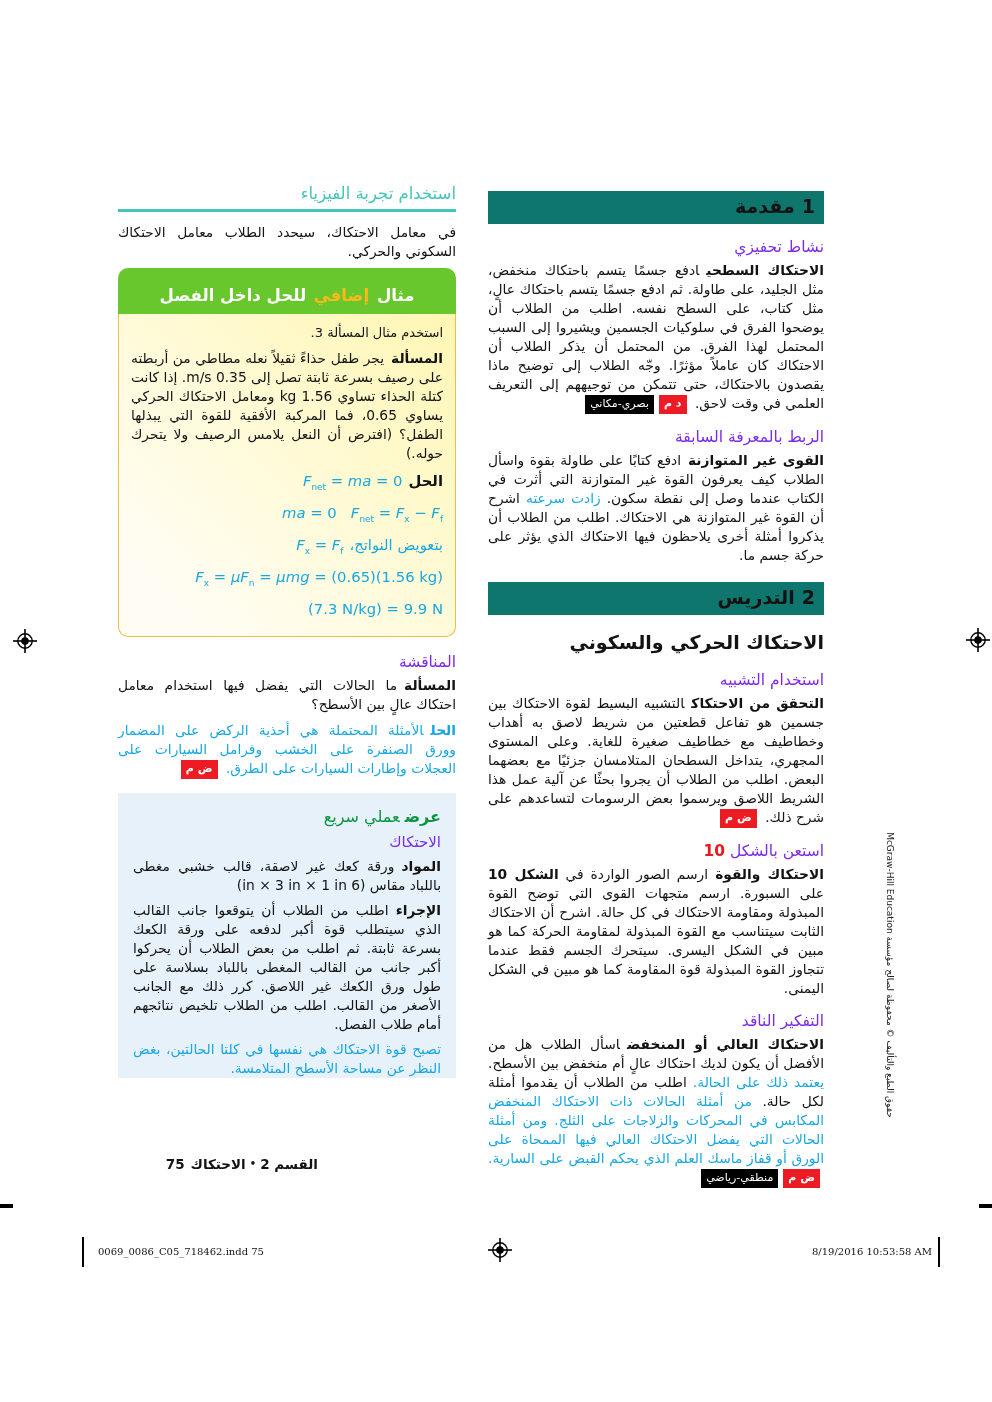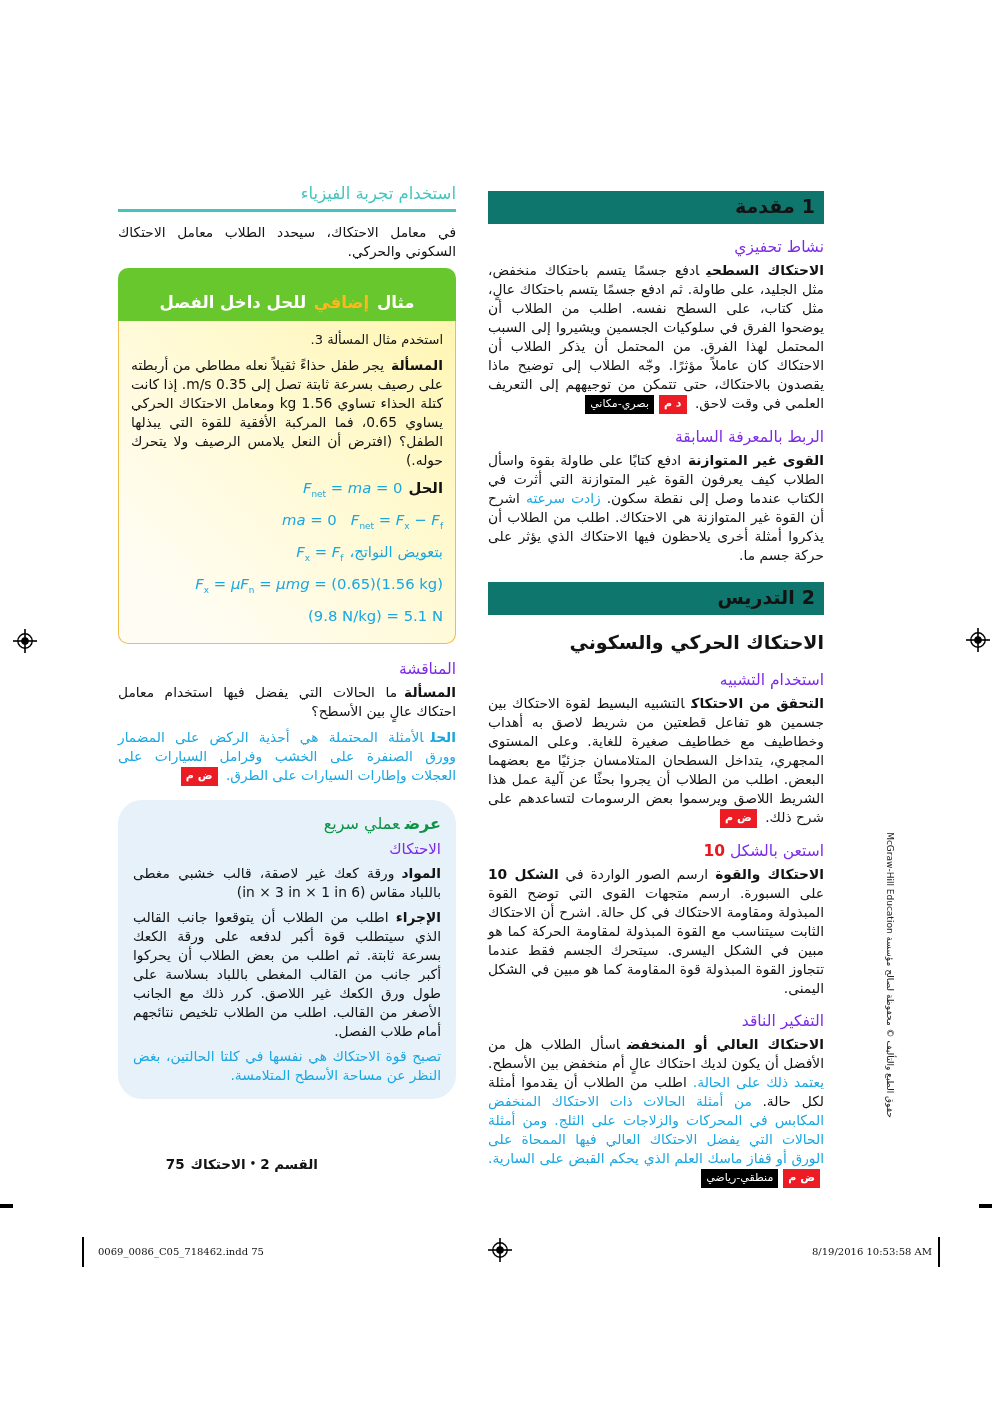--- a/index.html
+++ b/index.html
@@ -29,40 +29,40 @@
 
   
   .tag{display:inline-block;font-size:11px;line-height:14px;padding:2px 5px 3px;color:#fff;
        margin:0 4px 0 1px;vertical-align:1px;white-space:nowrap;}
   .tag-red{background:#ed1c24;font-weight:bold;}
   .tag-black{background:#000;}
 
   
   .example-box{margin:2px 0 15px;}
   .example-box .hdr{background:#68c72c;border-radius:10px 10px 0 0;color:#fff;font-weight:bold;
-                    text-align:center;font-size:16.5px;padding:24px 8px 8px;line-height:21px;}
+                    text-align:center;font-size:16.5px;padding:17px 8px 8px;line-height:21px;}
   .example-box .hdr .accent{color:#ffb81c;margin:0 2px;}
   .example-box .bd{background:linear-gradient(to bottom left,#fff6b3,#fffdf3 85%);
                    border:1.6px solid #f2bc4b;border-top:none;border-radius:0 0 10px 10px;
                    padding:11px 12px 13px;}
   .use-note{font-size:13px;margin:0 0 9px;}
   .eq-line{direction:rtl;text-align:right;color:#1aa7e0;margin:4px 0;font-size:14.8px;line-height:21px;}
   .eq{direction:ltr;unicode-bidi:isolate;display:inline-block;}
   .eq-v{font-style:italic;}
   .eq-n{font-style:normal;}
   sub.eq-sub{font-size:0.6em;font-style:normal;}
   .sol-label{color:#131313;font-weight:bold;margin-inline-end:6px;}
   .subst-label{margin-inline-end:6px;}
 
   
   .sol-cyan{color:#1aa7e0;}
   .sol-cyan .sol-lead{font-weight:bold;margin-inline-end:7px;}
 
   
-  .demo-box{background:#e6f1f9;border-radius:24px;padding:13px 15px 14px;margin-top:14px;}
+  .demo-box{background:#e6f1f9;border-radius:0;padding:13px 15px 0;margin-top:14px;}
   .demo-h{color:#0b9444;font-size:16px;margin:0 0 6px;line-height:21px;}
   .demo-h .demo-h-bold{font-weight:bold;margin-inline-end:5px;}
   .demo-topic{color:#7c2ae8;font-size:15px;margin:0 0 6px;}
   .demo-box p.para{margin-bottom:6px;}
 
   
   .page-footer{position:absolute;left:118px;top:1156px;width:200px;direction:rtl;text-align:right;
                font-size:13.5px;font-weight:bold;}
   .page-footer .sep{margin:0 4px;font-size:10px;vertical-align:2px;}
   .page-footer .pnum{margin-inline-start:6px;}
@@ -166,21 +166,21 @@
         <div class="eq-line">
           <span class="eq"><span class="eq-v">ma</span><span class="eq-n"> = 0&nbsp;&nbsp;&nbsp;</span><span class="eq-v">F</span><sub class="eq-sub">net</sub><span class="eq-n"> = </span><span class="eq-v">F</span><sub class="eq-sub">x</sub><span class="eq-n"> − </span><span class="eq-v">F</span><sub class="eq-sub">f</sub></span>
         </div>
         <div class="eq-line">
           <span class="subst-label">بتعويض النواتج،</span><span class="eq"><span class="eq-v">F</span><sub class="eq-sub">x</sub><span class="eq-n"> = </span><span class="eq-v">F</span><sub class="eq-sub">f</sub></span>
         </div>
         <div class="eq-line">
           <span class="eq"><span class="eq-v">F</span><sub class="eq-sub">x</sub><span class="eq-n"> = </span><span class="eq-v">μF</span><sub class="eq-sub">n</sub><span class="eq-n"> = </span><span class="eq-v">μmg</span><span class="eq-n"> = (0.65)(1.56 kg)</span></span>
         </div>
         <div class="eq-line">
-          <span class="eq"><span class="eq-n">(9.8 N/kg) = 5.1 N</span></span>
+          <span class="eq"><span class="eq-n">(7.3 N/kg) = 9.9 N</span></span>
         </div>
       </div>
     </div>
 
     <div class="h-purple" style="margin-top:0;">المناقشة</div>
     <p class="para">
       <strong class="lead">المسألة</strong><span>ما الحالات التي يفضل فيها استخدام معامل احتكاك عالٍ بين الأسطح؟</span>
     </p>
     <p class="para sol-cyan">
       <span class="sol-lead">الحل</span><span>الأمثلة المحتملة هي أحذية الركض على المضمار وورق الصنفرة على الخشب وفرامل السيارات على العجلات وإطارات السيارات على الطرق.</span>

